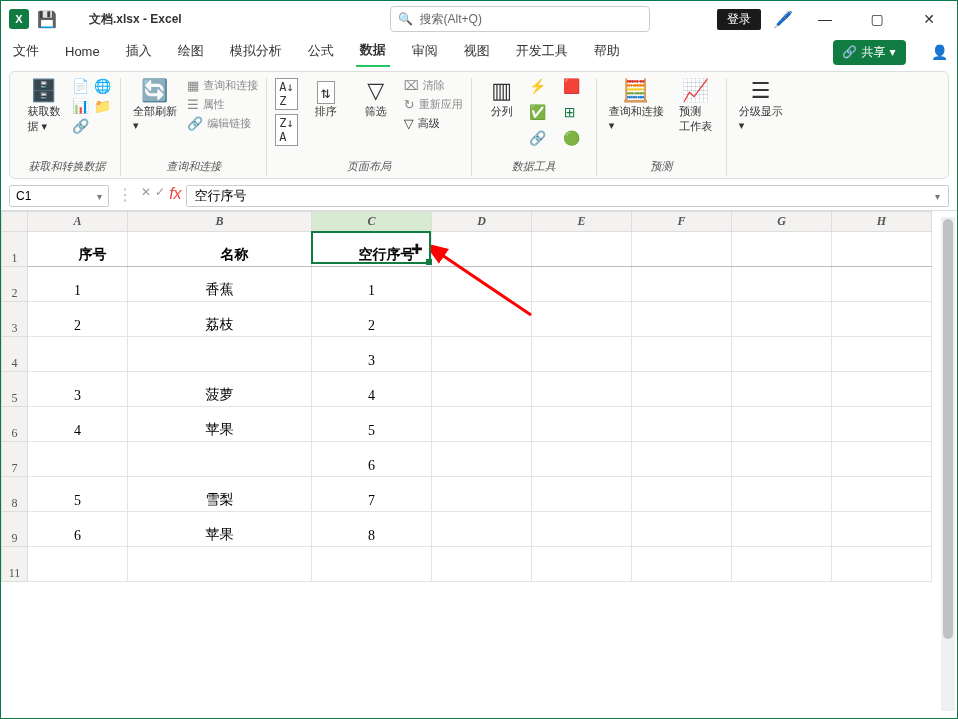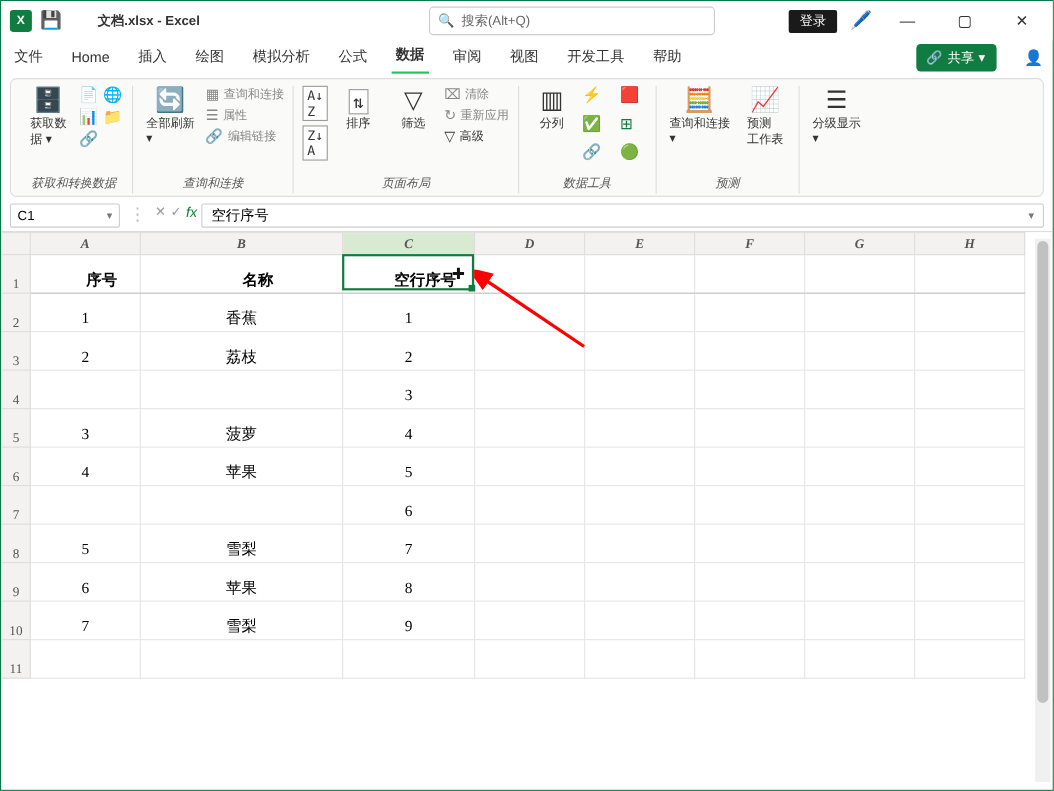--- a/index.html
+++ b/index.html
@@ -37,21 +37,21 @@
 .small-row .ic2 { font-size: 13px; }
 .col-stack { display: flex; flex-direction: column; gap: 4px; justify-content: flex-start; }
 .za-ic { font-family: monospace; font-size: 12px; background: #fff; border: 1px solid #999; padding: 1px 3px; color: #333; }
 
 
 .formula-bar { height: 28px; display: flex; align-items: flex-start; padding: 2px 8px; gap: 4px; border-bottom: 1px solid #ddd; }
 .name-box { width: 100px; height: 22px; border: 1px solid #ccc; border-radius: 2px; padding: 0 6px; font-size: 12px; display: flex; align-items: center; justify-content: space-between; }
 .nb-dd { color: #777; font-size: 10px; }
 .fb-sep { color: #bbb; margin: 0 4px; }
 .fb-btn { color: #999; font-size: 12px; }
-.fb-fx { font-style: italic; color: #15803d; font-size: 13px; }
+.fb-fx { font-style: italic; color: #ef4444; font-size: 16px; }
 .formula-input { flex: 1; border: 1px solid #ccc; border-radius: 2px; height: 22px; padding: 0 8px; font-size: 13px; display: flex; align-items: center; justify-content: space-between; }
 
 
 .grid-wrap { position: relative; height: 520px; overflow: hidden; }
 table.sheet { border-collapse: collapse; table-layout: fixed; }
 .corner { width: 26px; height: 20px; background: #f3f2f1; border: 1px solid #ddd; }
 .col-h { height: 20px; background: #f3f2f1; border: 1px solid #ddd; text-align: center; font-size: 12px; color: #555; font-family: "Times New Roman", serif; font-style: italic; }
 .col-h.sel { background: #d9ead3; }
 .row-h { width: 26px; background: #f3f2f1; border: 1px solid #ddd; text-align: center; font-size: 12px; color: #555; font-family: "Times New Roman", serif; vertical-align: bottom; }
 td.cell { border: 1px solid #e5e5e5; text-align: center; font-size: 14px; font-family: "SimSun", serif; vertical-align: bottom; padding-bottom: 2px; height: 35px; }
@@ -355,31 +355,20 @@
           <td class="cell c-A">6</td>
           <td class="cell c-B">苹果</td>
           <td class="cell c-C">8</td>
           <td class="cell c-D"></td>
           <td class="cell c-E"></td>
           <td class="cell c-F"></td>
           <td class="cell c-G"></td>
           <td class="cell c-H"></td>
         </tr>
         <tr>
-          <td class="row-h">10</td>
-          <td class="cell c-A">7</td>
-          <td class="cell c-B">雪梨</td>
-          <td class="cell c-C">9</td>
-          <td class="cell c-D"></td>
-          <td class="cell c-E"></td>
-          <td class="cell c-F"></td>
-          <td class="cell c-G"></td>
-          <td class="cell c-H"></td>
-        </tr>
-        <tr>
           <td class="row-h">11</td>
           <td class="cell c-A"></td>
           <td class="cell c-B"></td>
           <td class="cell c-C"></td>
           <td class="cell c-D"></td>
           <td class="cell c-E"></td>
           <td class="cell c-F"></td>
           <td class="cell c-G"></td>
           <td class="cell c-H"></td>
         </tr>

